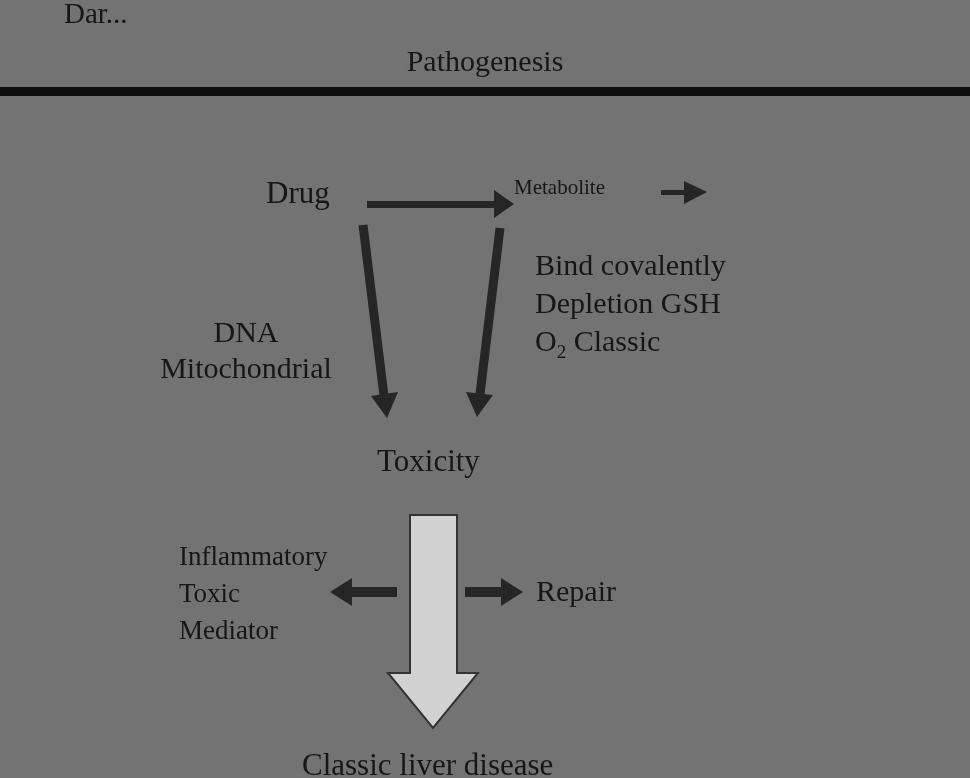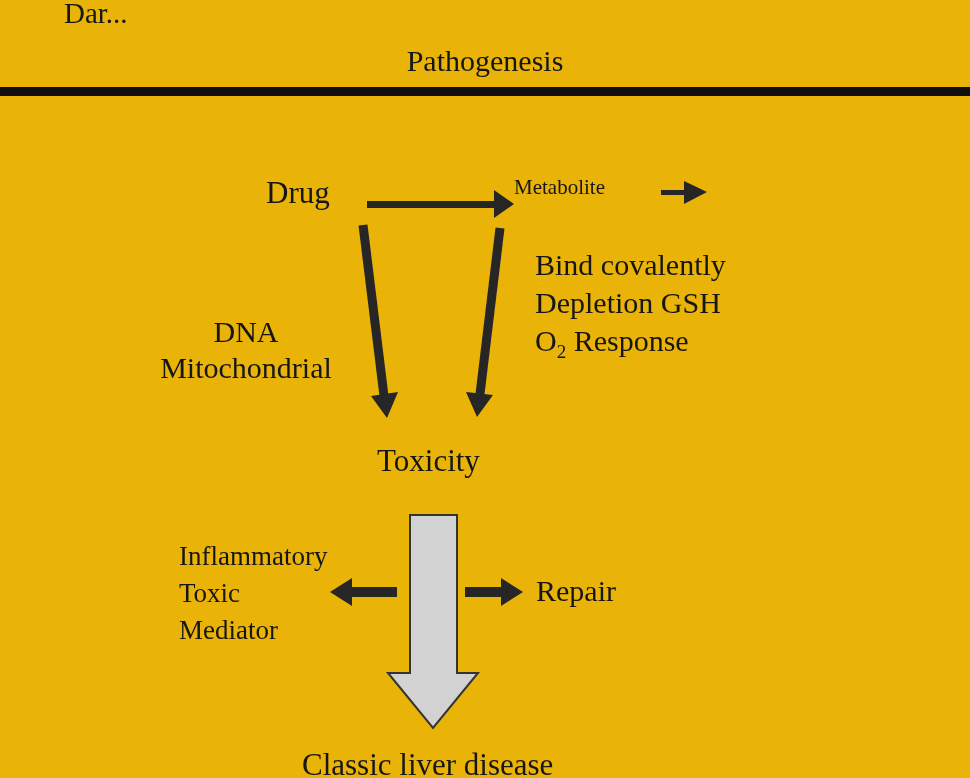--- a/index.html
+++ b/index.html
@@ -4,21 +4,21 @@
 <style>
   html, body {
     margin: 0;
     padding: 0;
     background: #ffffff;
   }
   #canvas {
     position: relative;
     width: 970px;
     height: 778px;
-    background: #eab308;
+    background: #737373;
     overflow: hidden;
     font-family: "Liberation Serif", "DejaVu Serif", serif;
     color: #161616;
   }
   .abs { position: absolute; }
   .label {
     position: absolute;
     font-size: 30px;
     line-height: 1.15;
     white-space: nowrap;
@@ -131,21 +131,21 @@
   </svg>
 
   <div id="drug-label" class="label">Drug</div>
 
   <div id="metabolite-label" class="label">Metabolite</div>
 
 
   <div id="metabolite-effects" class="abs">
     <div>Bind covalently</div>
     <div>Depletion GSH</div>
-    <div><span>O</span><sub>2</sub><span> Response</span></div>
+    <div><span>O</span><sub>2</sub><span> Classic</span></div>
   </div>
 
   <div id="drug-effects" class="abs">
     <div>DNA</div>
     <div>Mitochondrial</div>
   </div>
 
   <div id="toxicity-label" class="label">Toxicity</div>
 
   <div id="mediator-block" class="abs">

